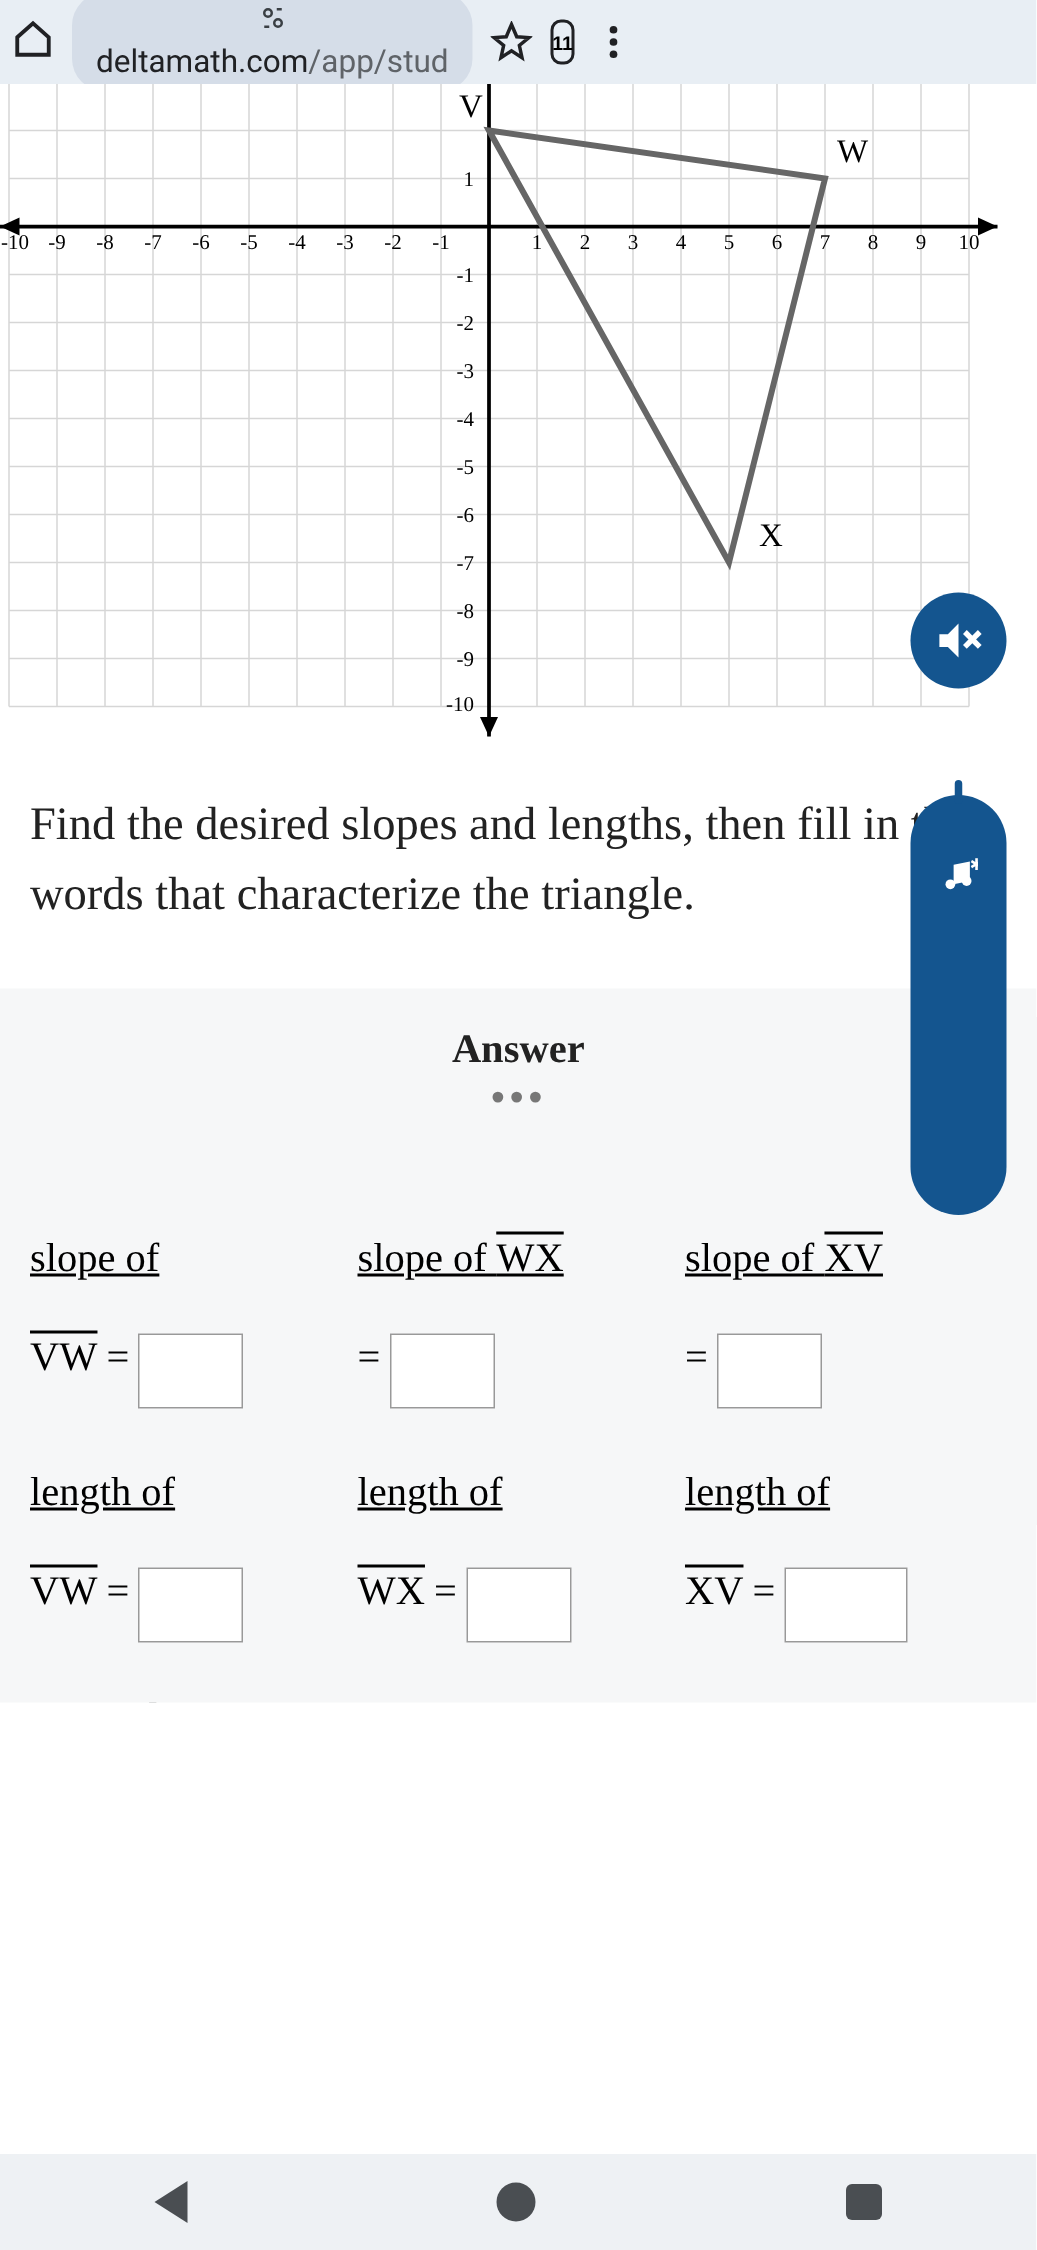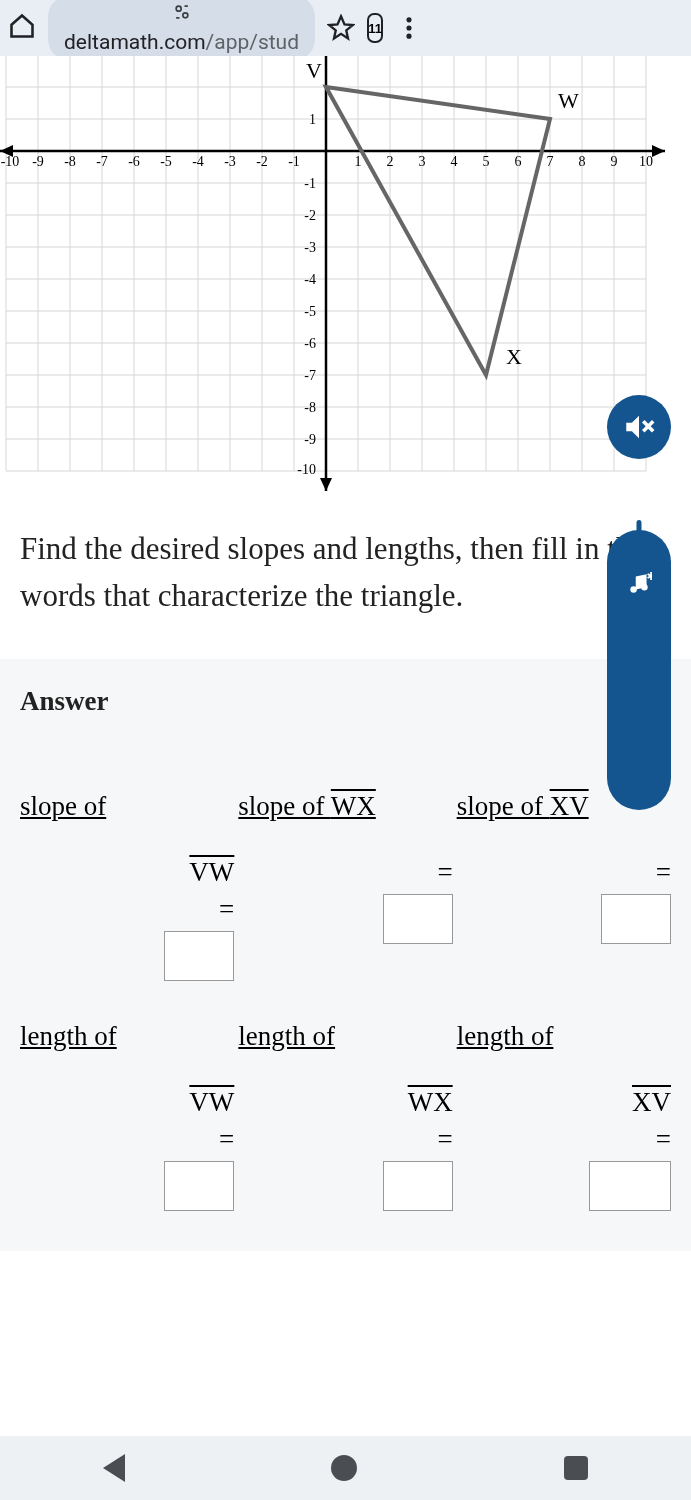--- a/index.html
+++ b/index.html
@@ -54,21 +54,21 @@
     font-size: 31px;
     line-height: 1.5;
     color: #222;
     font-family: Georgia, serif;
   }
   .answer-section {
     background: #f6f7f8;
     padding: 25px 20px 0 20px;
   }
   .answer-header {
-    display:flex; justify-content: space-between; align-items:center;
+    display:flex; justify-content: space-between; align-items:center;flex-direction:column;
   }
   .answer-title {
     font-weight: bold;
     font-size: 27px;
     font-family: Georgia, serif;
     color: #222;
   }
   .answer-dots { color:#777; font-size: 30px; letter-spacing: 2px;}
   .attempt {
     color: #888;
@@ -79,21 +79,21 @@
   .caption-off { text-align:right; padding: 15px 25px 0 0;}
   .inputs {
     display: grid;
     grid-template-columns: 1fr 1fr 1fr;
     gap: 10px 4px;
     padding: 20px 0 0 0;
     font-size: 27px;
     font-family: Georgia, serif;
   }
   .inputs .label { white-space: nowrap; text-decoration: underline;}
-  .row2 { display:flex; align-items:flex-end; gap:6px; margin-top: 25px; flex-direction: column;}
+  .row2 { display:flex; align-items:flex-start; gap:6px; margin-top: 25px;}
   .overline { text-decoration: overline; }
   .inputbox {
     width: 70px; height: 50px;
     border: 1px solid #999;
     background: #fff;
     font-size: 22px;
     padding: 4px;
   }
   .inputbox.wide { width: 82px; }
   .bottom-cut {

